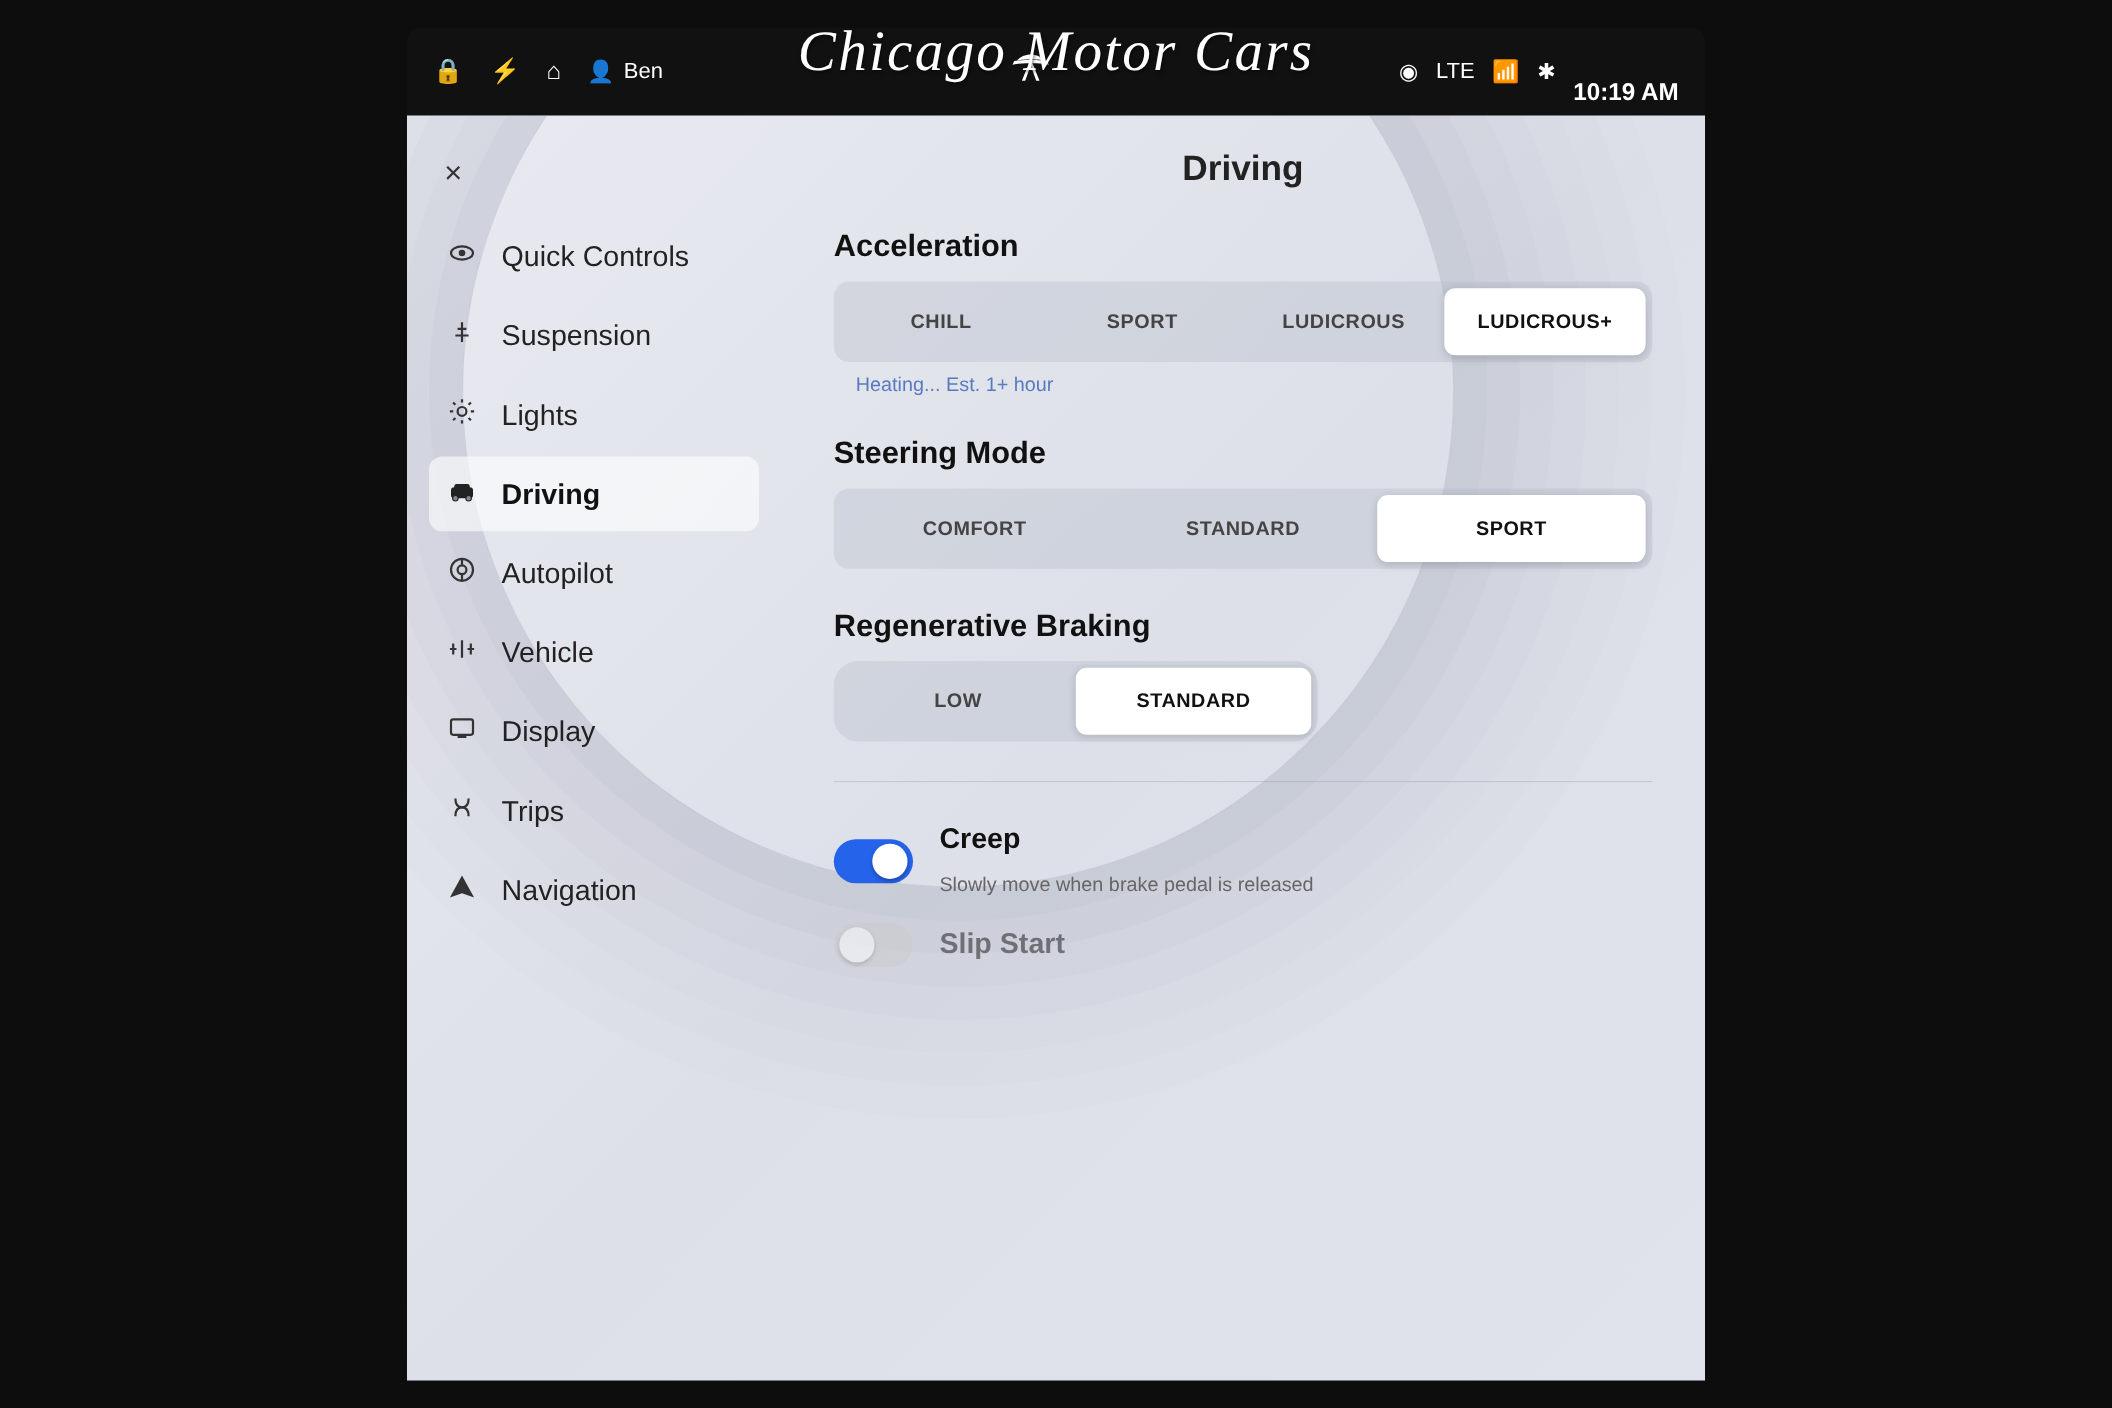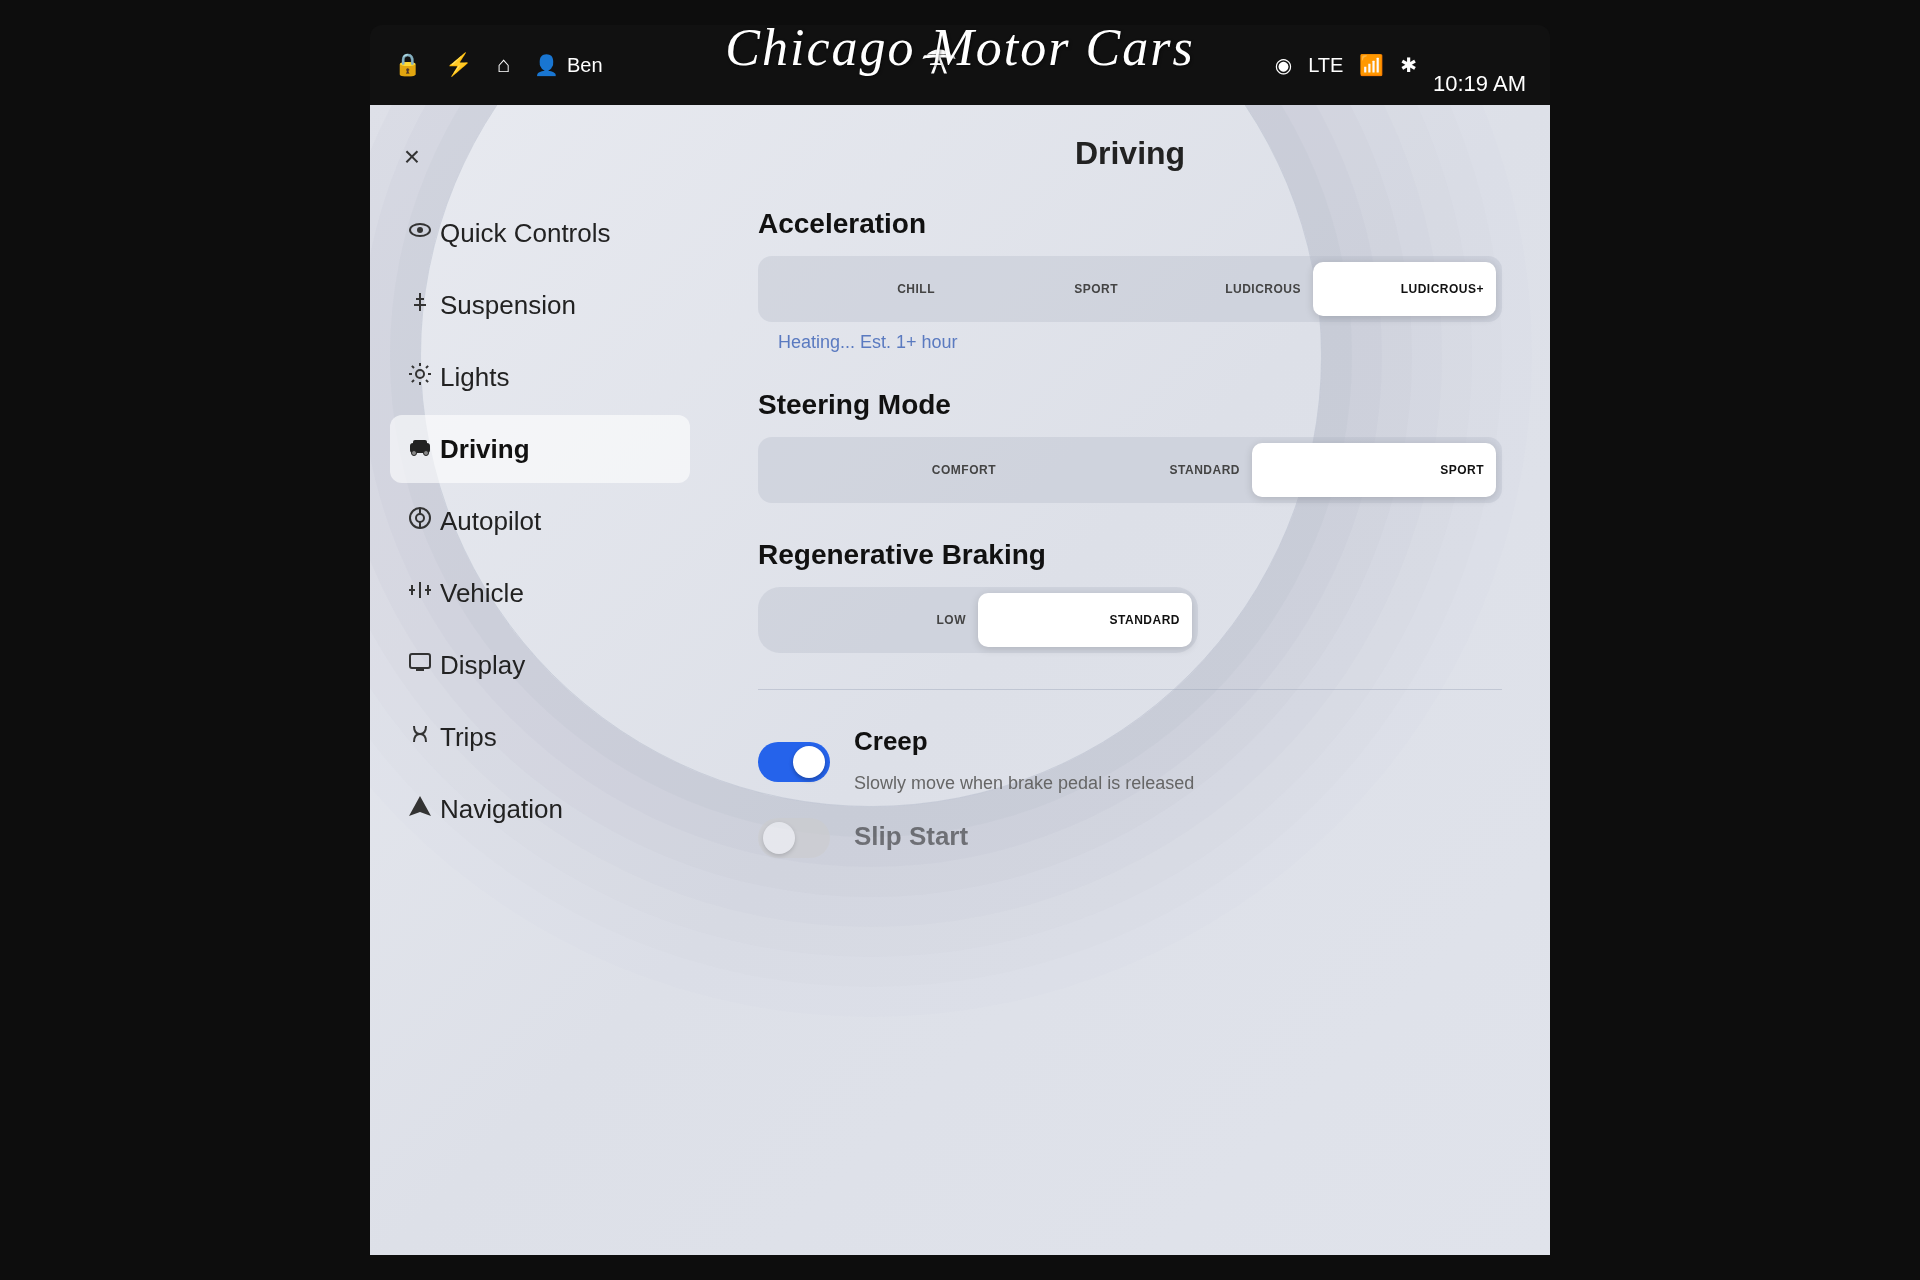--- a/index.html
+++ b/index.html
@@ -85,21 +85,21 @@
     .status-right {
       display: flex;
       align-items: center;
       gap: 16px;
       color: white;
       font-size: 20px;
     }
 
     .time {
       font-size: 22px;
-      font-weight: 400;
+      font-weight: 700;
       margin-top: 37px;
     }
 
     
     .screen {
       width: 1180px;
       height: 1150px;
       background: linear-gradient(135deg, #e8eaf0 0%, #dde0e8 50%, #e0e3eb 100%);
       display: flex;
       flex-direction: row;
@@ -150,21 +150,21 @@
       justify-content: center;
       color: #333;
       font-size: 28px;
       cursor: pointer;
       margin-bottom: 16px;
     }
 
     .nav-item {
       display: flex;
       align-items: center;
-      gap: 6px;
+      gap: 22px;
       padding: 18px 16px;
       border-radius: 12px;
       cursor: pointer;
       color: #333;
     }
 
     .nav-item.active {
       background: rgba(255,255,255,0.6);
     }
 
@@ -220,27 +220,26 @@
       border-radius: 14px;
       padding: 6px;
     }
 
     .option-btn {
       flex: 1;
       padding: 20px 12px;
       border: none;
       background: transparent;
       border-radius: 10px;
-      font-size: 12px;
+      font-size: 18px;
       font-weight: 600;
       color: #444;
       cursor: pointer;
       letter-spacing: 0.5px;
       text-transform: uppercase;
-      text-align: right;
     }
 
     .option-btn.selected {
       background: white;
       color: #111;
       box-shadow: 0 2px 8px rgba(0,0,0,0.15);
     }
 
     .heating-note {
       font-size: 18px;

